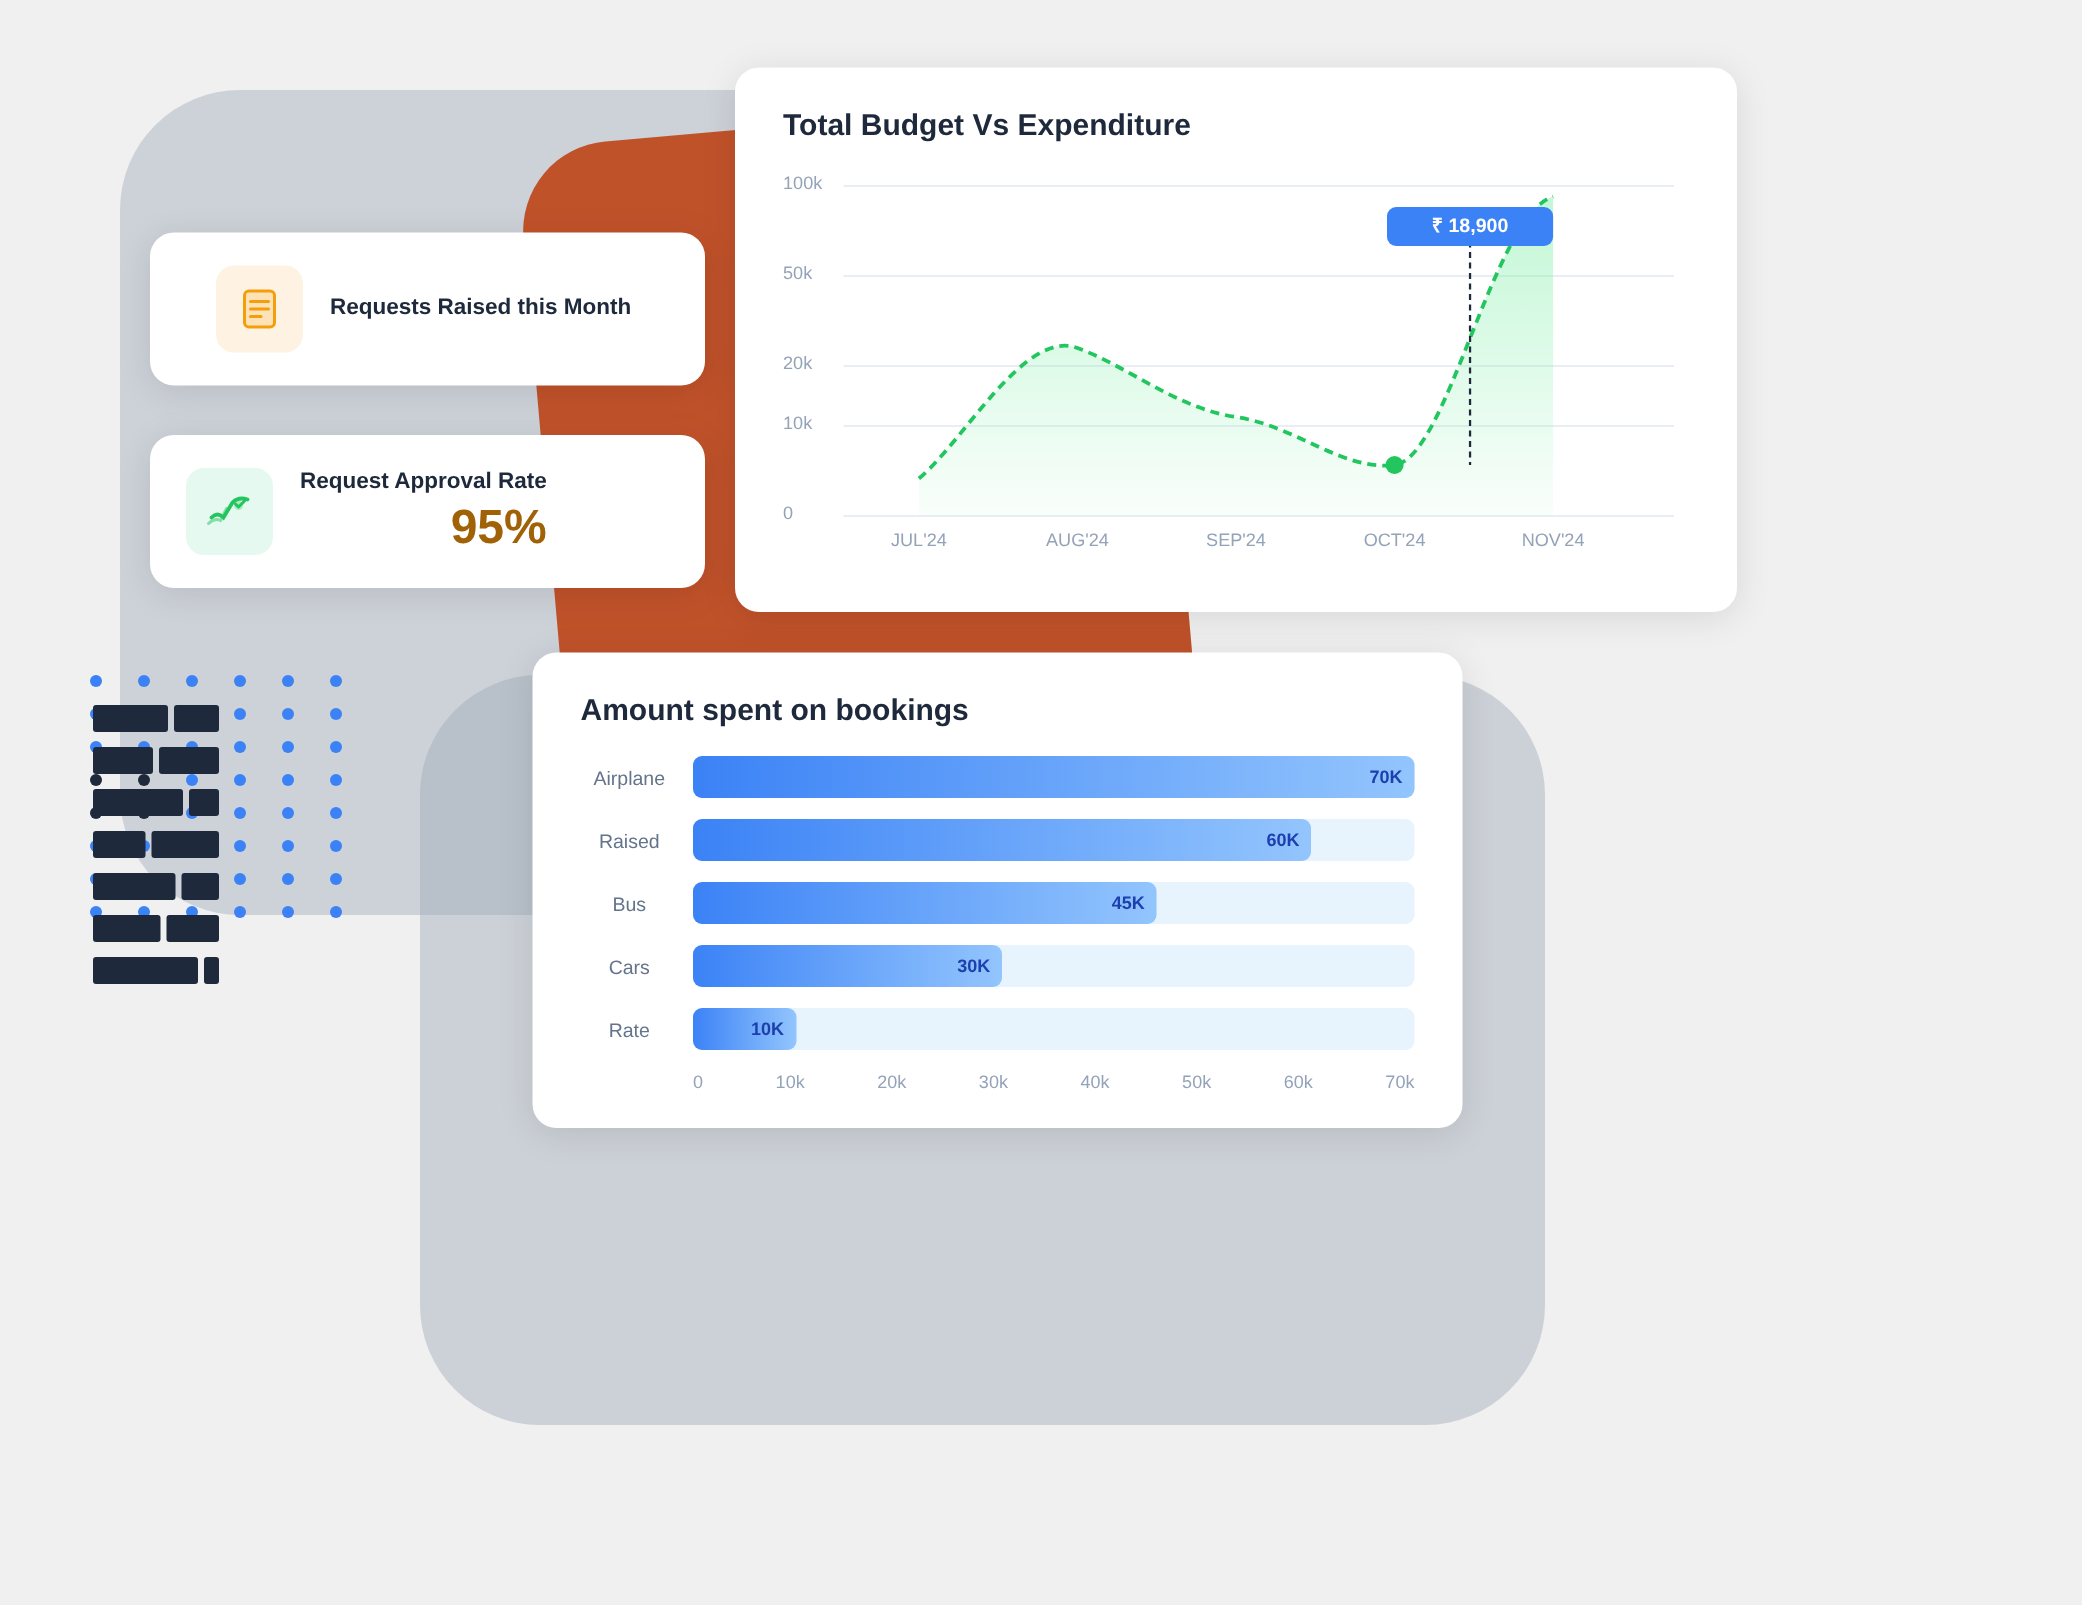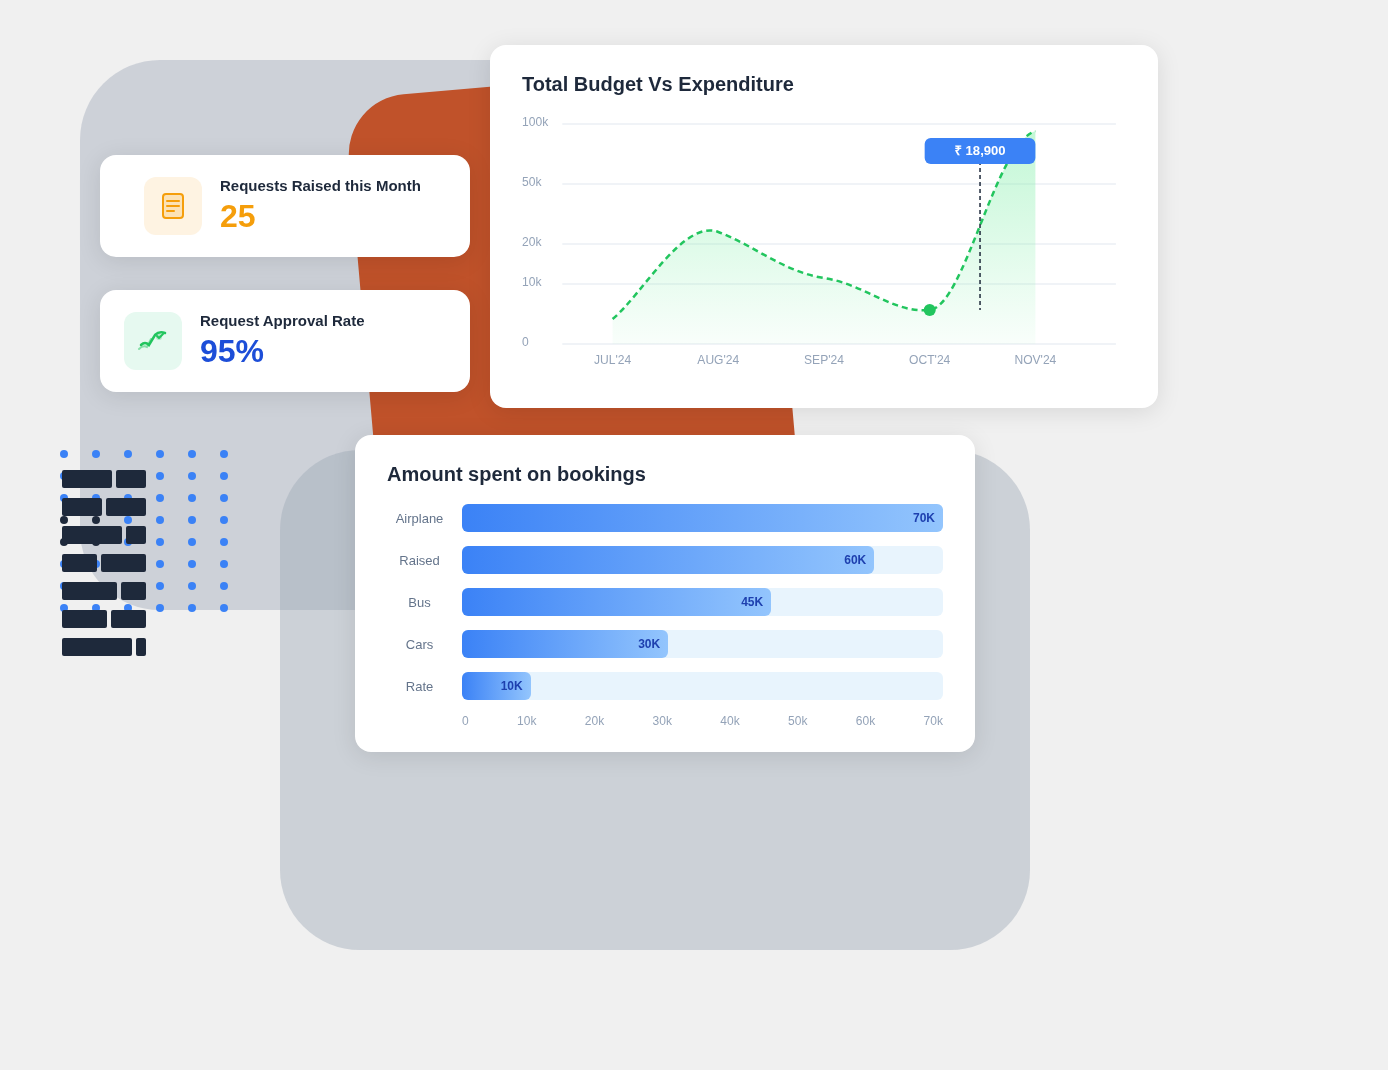--- a/index.html
+++ b/index.html
@@ -123,21 +123,21 @@
       font-size: 15px;
       font-weight: 600;
       color: #1e293b;
       margin-bottom: 4px;
     }
     .stat-value {
       font-size: 32px;
       font-weight: 700;
     }
     .stat-value.orange { color: #f59e0b; }
-    .stat-value.green { color: #1d4ed8; }
+    .stat-value.green { color: #a16207; text-align: right; }
 
     
     .card-requests { top: 155px; left: 100px; padding-left: 44px; }
     .card-approval { top: 290px; left: 100px; }
 
     
     .card-budget {
       top: 45px;
       left: 490px;
       width: 668px;
@@ -307,21 +307,20 @@
     <svg width="30" height="30" viewBox="0 0 30 30" fill="none">
       <rect x="5" y="3" width="20" height="24" rx="3" fill="#f59e0b" opacity="0.2"></rect>
       <rect x="5" y="3" width="20" height="24" rx="3" stroke="#f59e0b" stroke-width="2"></rect>
       <line x1="9" y1="10" x2="21" y2="10" stroke="#f59e0b" stroke-width="2" stroke-linecap="round"></line>
       <line x1="9" y1="15" x2="21" y2="15" stroke="#f59e0b" stroke-width="2" stroke-linecap="round"></line>
       <line x1="9" y1="20" x2="16" y2="20" stroke="#f59e0b" stroke-width="2" stroke-linecap="round"></line>
     </svg>
   </div>
   <div class="stat-info">
     <div class="stat-label">Requests Raised this Month</div>
-    <div class="stat-value orange">25</div>
   </div>
 </div>
 
 <div class="card stat-card card-approval">
   <div class="stat-icon green">
     <svg width="32" height="32" viewBox="0 0 32 32" fill="none">
       <path d="M4 20 Q8 16 12 20 L18 10 Q22 6 28 8" stroke="#22c55e" stroke-width="2.5" stroke-linecap="round" fill="none"></path>
       <path d="M2 24 Q6 20 10 22 L14 14" stroke="#22c55e" stroke-width="2" stroke-linecap="round" fill="none" opacity="0.5"></path>
       <circle cx="22" cy="12" r="3" fill="#22c55e" opacity="0.3"></circle>
       <path d="M20 11 L22 13 L26 9" stroke="#22c55e" stroke-width="2" stroke-linecap="round" stroke-linejoin="round"></path>

